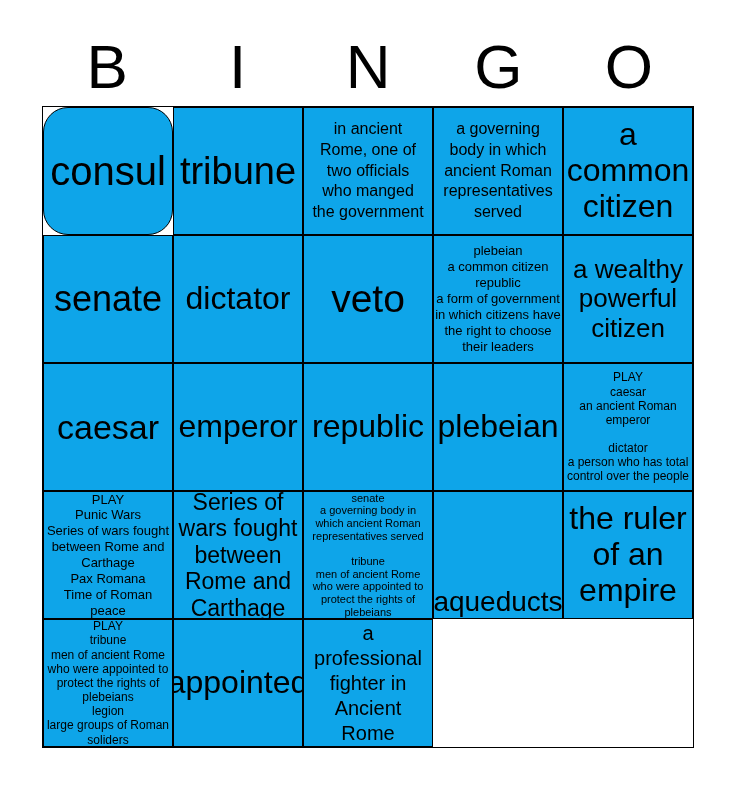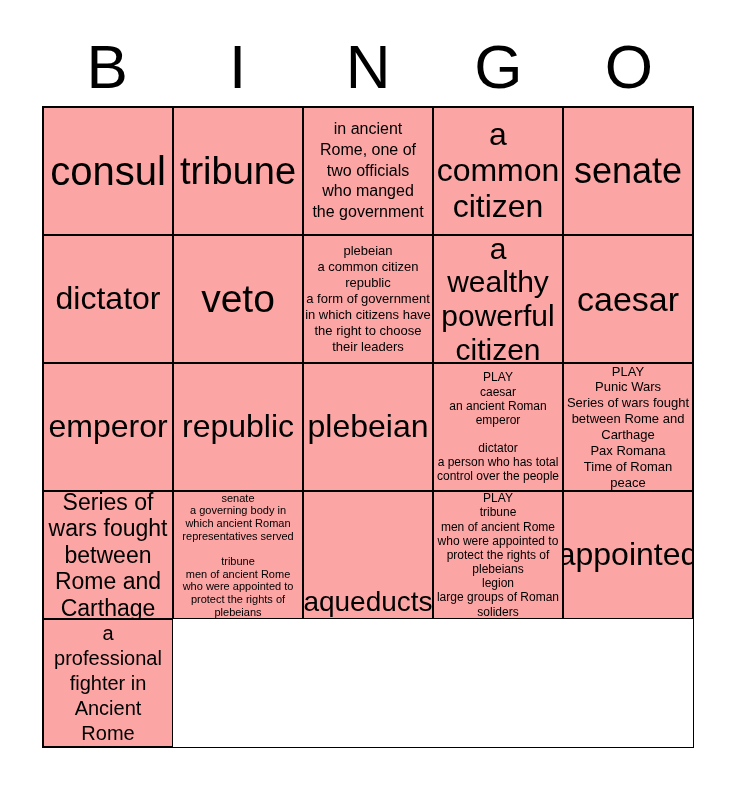--- a/index.html
+++ b/index.html
@@ -41,34 +41,34 @@
   }
   .cell {
     border: 1px solid #000000;
     display: flex;
     align-items: center;
     justify-content: center;
     text-align: center;
     padding: 1px;
     box-sizing: border-box;
     overflow: hidden;
-    background: #fca5a5;
+    background: #0ea5e9;
   }
   .txt {
     white-space: pre-line;
     line-height: 1.12;
   }
   .s46 { font-size: 39px; }
   .s42 { font-size: 42px; }
-  .s40 { font-size: 40px; }
+  .s40 { font-size: 40px; border-radius: 25px; }
   .s38 { font-size: 38px; }
   .s36 { font-size: 36px; }
   .s34 { font-size: 34px; }
   .s32 { font-size: 32px; }
-  .s30 { font-size: 30px; }
+  .s30 { font-size: 26px; }
   .s28 { font-size: 28px; align-items: flex-end; }
   .s22 { font-size: 23px; } .s22 .txt { line-height: 1.15; }
   .s20 { font-size: 20px; } .s20 .txt { line-height: 1.25; }
   .s16 { font-size: 16px; } .s16 .txt { line-height: 1.3; }
   .s13 { font-size: 13px; } .s13 .txt { line-height: 1.22; }
   .s12 { font-size: 12px; } .s12 .txt { line-height: 1.18; }
   .s11 { font-size: 11px; } .s11 .txt { line-height: 1.15; }
 </style>
 </head>
 <body>
@@ -90,20 +90,27 @@
     <div class="cell s38">
         <span class="txt">tribune</span>
       </div>
     <div class="cell s16">
         <span class="txt">in ancient
 Rome, one of
 two officials
 who manged
 the government</span>
       </div>
+    <div class="cell s16">
+        <span class="txt">a governing
+body in which
+ancient Roman
+representatives
+served</span>
+      </div>
     <div class="cell s32">
         <span class="txt">a
 common
 citizen</span>
       </div>
 
     <div class="cell s36">
         <span class="txt">senate</span>
       </div>
     <div class="cell s32">
@@ -174,20 +181,25 @@
 
 tribune
 men of ancient Rome
 who were appointed to
 protect the rights of
 plebeians</span>
       </div>
 
     <div class="cell s28">
         <span class="txt">aqueducts</span>
+      </div>
+    <div class="cell s32">
+        <span class="txt">the ruler
+of an
+empire</span>
       </div>
     <div class="cell s12">
         <span class="txt">PLAY
 tribune
 men of ancient Rome
 who were appointed to
 protect the rights of
 plebeians
 legion
 large groups of Roman

